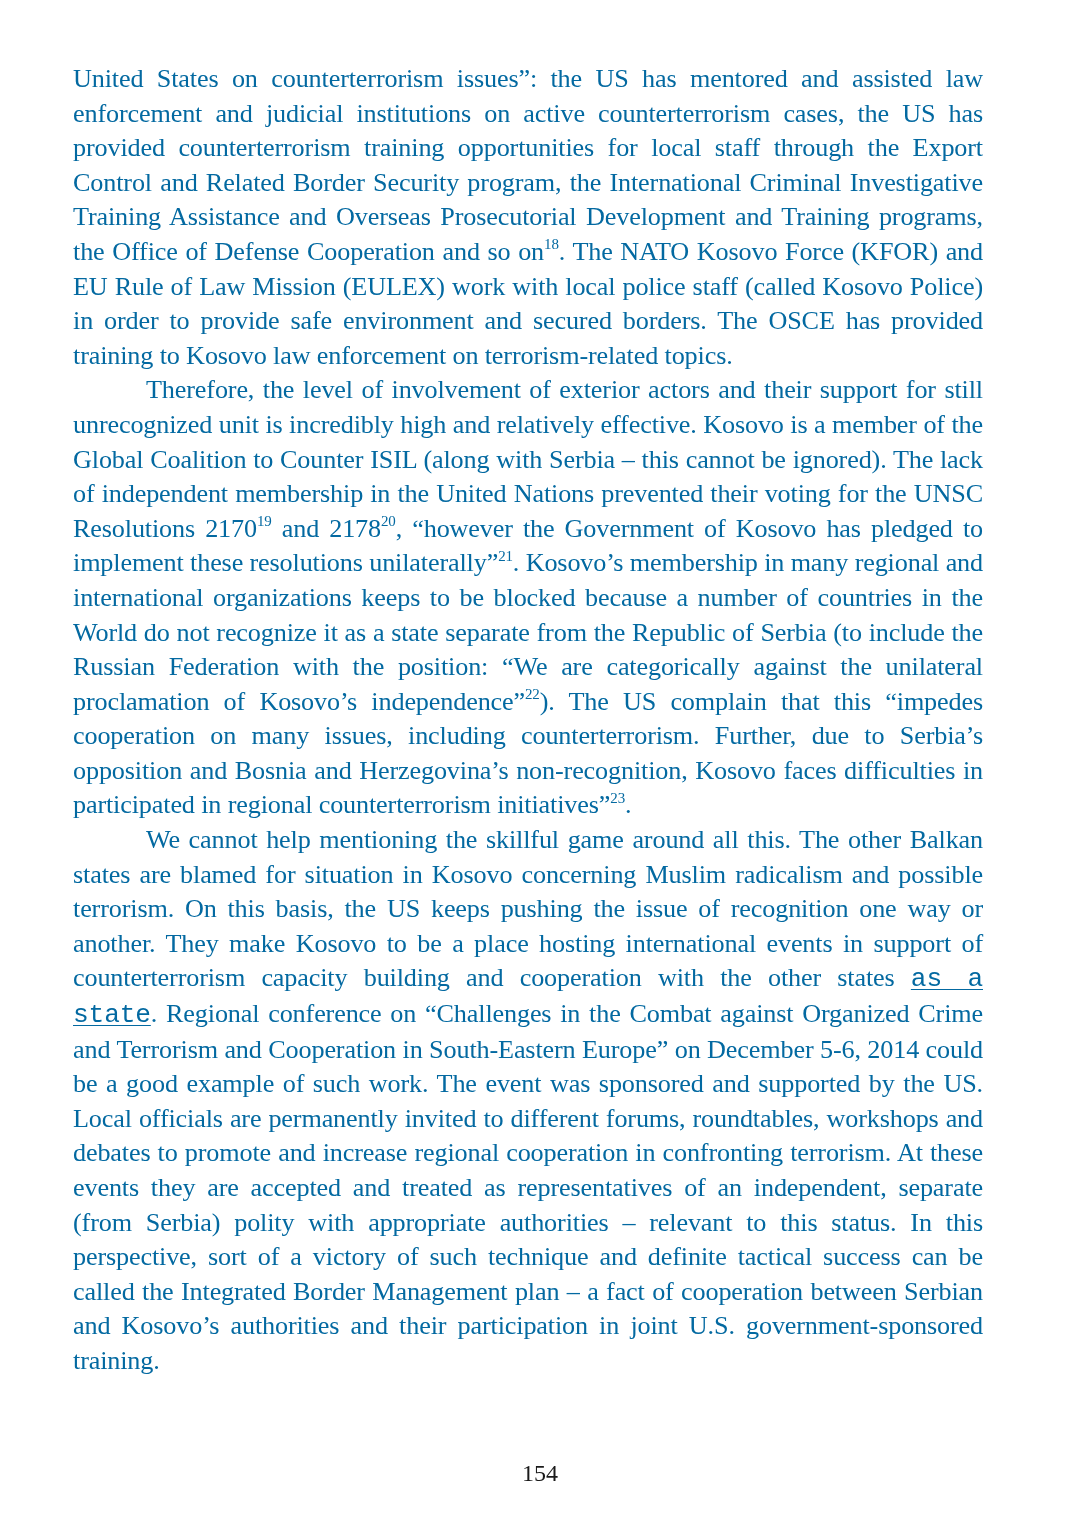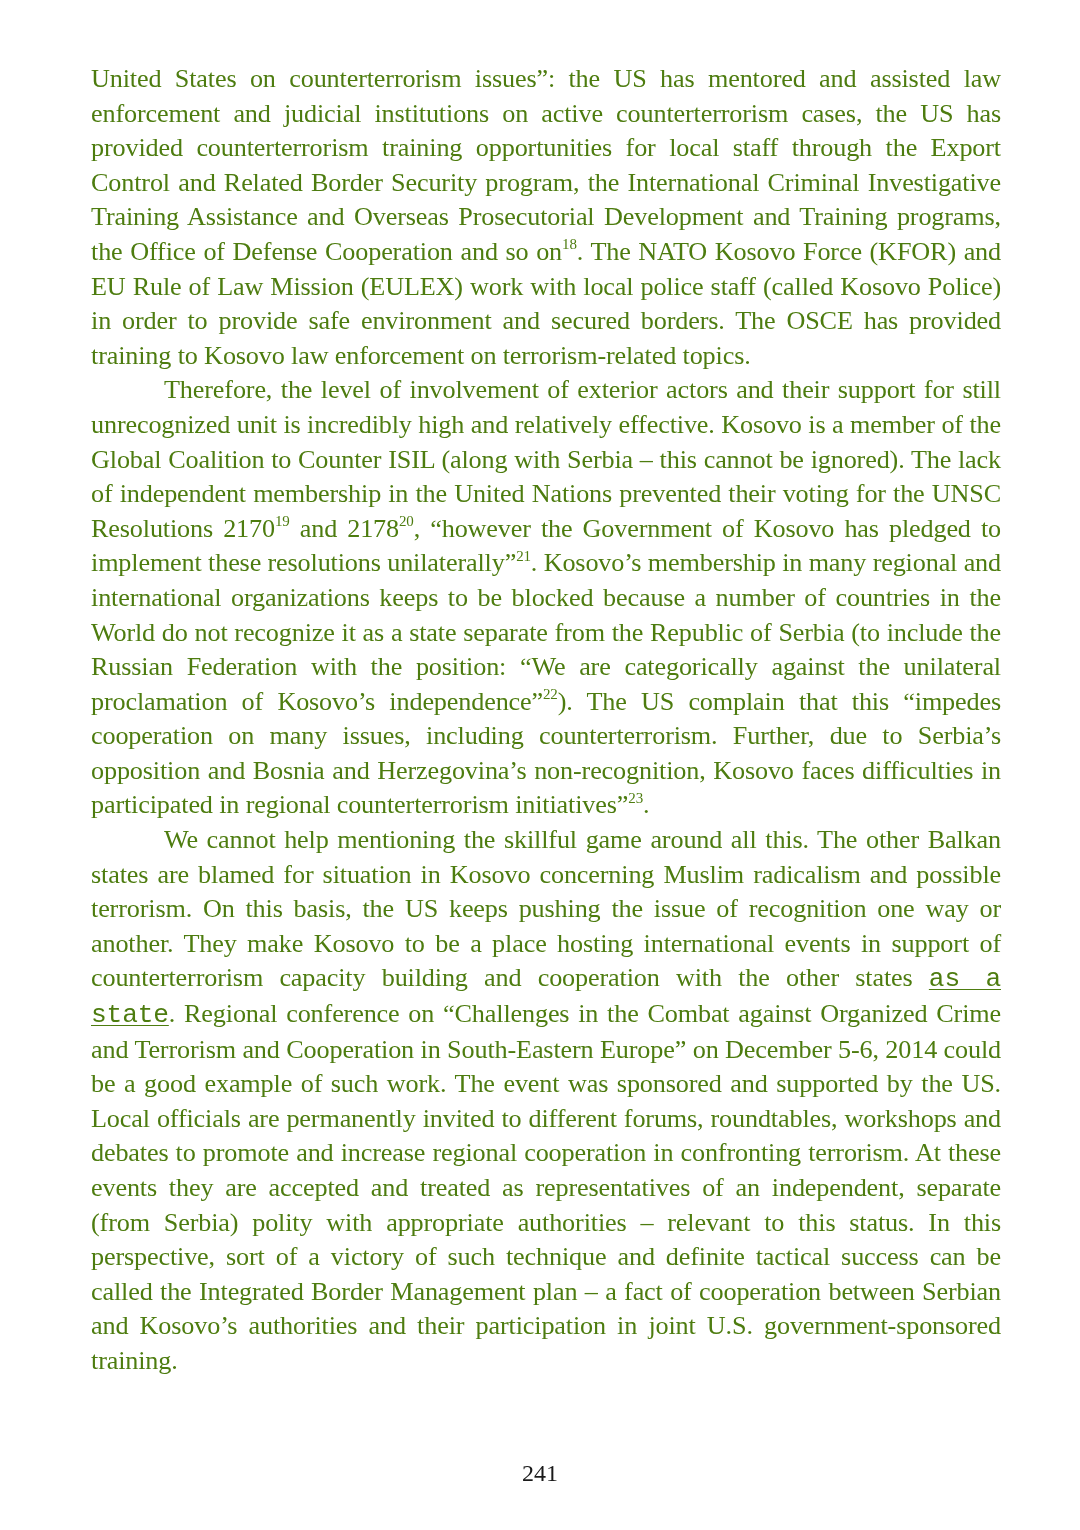--- a/index.html
+++ b/index.html
@@ -8,27 +8,27 @@
       background: #ffffff;
     }
     body {
       width: 1080px;
       height: 1530px;
       position: relative;
       overflow: hidden;
     }
     .page {
       position: absolute;
-      left: 91px;
+      left: 73px;
       top: 62px;
       width: 910px;
       font-family: "Liberation Serif", "DejaVu Serif", serif;
       font-size: 26.2px;
       line-height: 34.6px;
-      color: #4d7c0f;
+      color: #0369a1;
       text-align: justify;
       letter-spacing: -0.15px;
     }
     .para {
       margin: 0;
       text-align: justify;
       hyphens: none;
     }
     .para.indent {
       text-indent: 73px;
@@ -59,13 +59,13 @@
   </style>
 </head>
 <body>
 
 <div class="page">
   <p class="para">United States on counterterrorism issues”: the US has mentored and assisted law enforcement and judicial institutions on active counterterrorism cases, the US has provided counterterrorism training opportunities for local staff through the Export Control and Related Border Security program, the International Criminal Investigative Training Assistance and Overseas Prosecutorial Development and Training programs, the Office of Defense Cooperation and so on<sup>18</sup>. The NATO Kosovo Force (KFOR) and EU Rule of Law Mission (EULEX) work with local police staff (called Kosovo Police) in order to provide safe environment and secured borders. The OSCE has provided training to Kosovo law enforcement on terrorism-related topics.</p>
   <p class="para indent">Therefore, the level of involvement of exterior actors and their support for still unrecognized unit is incredibly high and relatively effective. Kosovo is a member of the Global Coalition to Counter ISIL (along with Serbia – this cannot be ignored). The lack of independent membership in the United Nations prevented their voting for the UNSC Resolutions 2170<sup>19</sup> and 2178<sup>20</sup>, “however the Government of Kosovo has pledged to implement these resolutions unilaterally”<sup>21</sup>. Kosovo’s membership in many regional and international organizations keeps to be blocked because a number of countries in the World do not recognize it as a state separate from the Republic of Serbia (to include the Russian Federation with the position: “We are categorically against the unilateral proclamation of Kosovo’s independence”<sup>22</sup>). The US complain that this “impedes cooperation on many issues, including counterterrorism. Further, due to Serbia’s opposition and Bosnia and Herzegovina’s non-recognition, Kosovo faces difficulties in participated in regional counterterrorism initiatives”<sup>23</sup>.</p>
   <p class="para indent">We cannot help mentioning the skillful game around all this. The other Balkan states are blamed for situation in Kosovo concerning Muslim radicalism and possible terrorism. On this basis, the US keeps pushing the issue of recognition one way or another. They make Kosovo to be a place hosting international events in support of counterterrorism capacity building and cooperation with the other states <u>as a state</u>. Regional conference on “Challenges in the Combat against Organized Crime and Terrorism and Cooperation in South-Eastern Europe” on December 5-6, 2014 could be a good example of such work. The event was sponsored and supported by the US. Local officials are permanently invited to different forums, roundtables, workshops and debates to promote and increase regional cooperation in confronting terrorism. At these events they are accepted and treated as representatives of an independent, separate (from Serbia) polity with appropriate authorities – relevant to this status. In this perspective, sort of a victory of such technique and definite tactical success can be called the Integrated Border Management plan – a fact of cooperation between Serbian and Kosovo’s authorities and their participation in joint U.S. government-sponsored training.</p>
 </div>
 
-<div class="page-number">241</div>
+<div class="page-number">154</div>
 
 </body></html>

